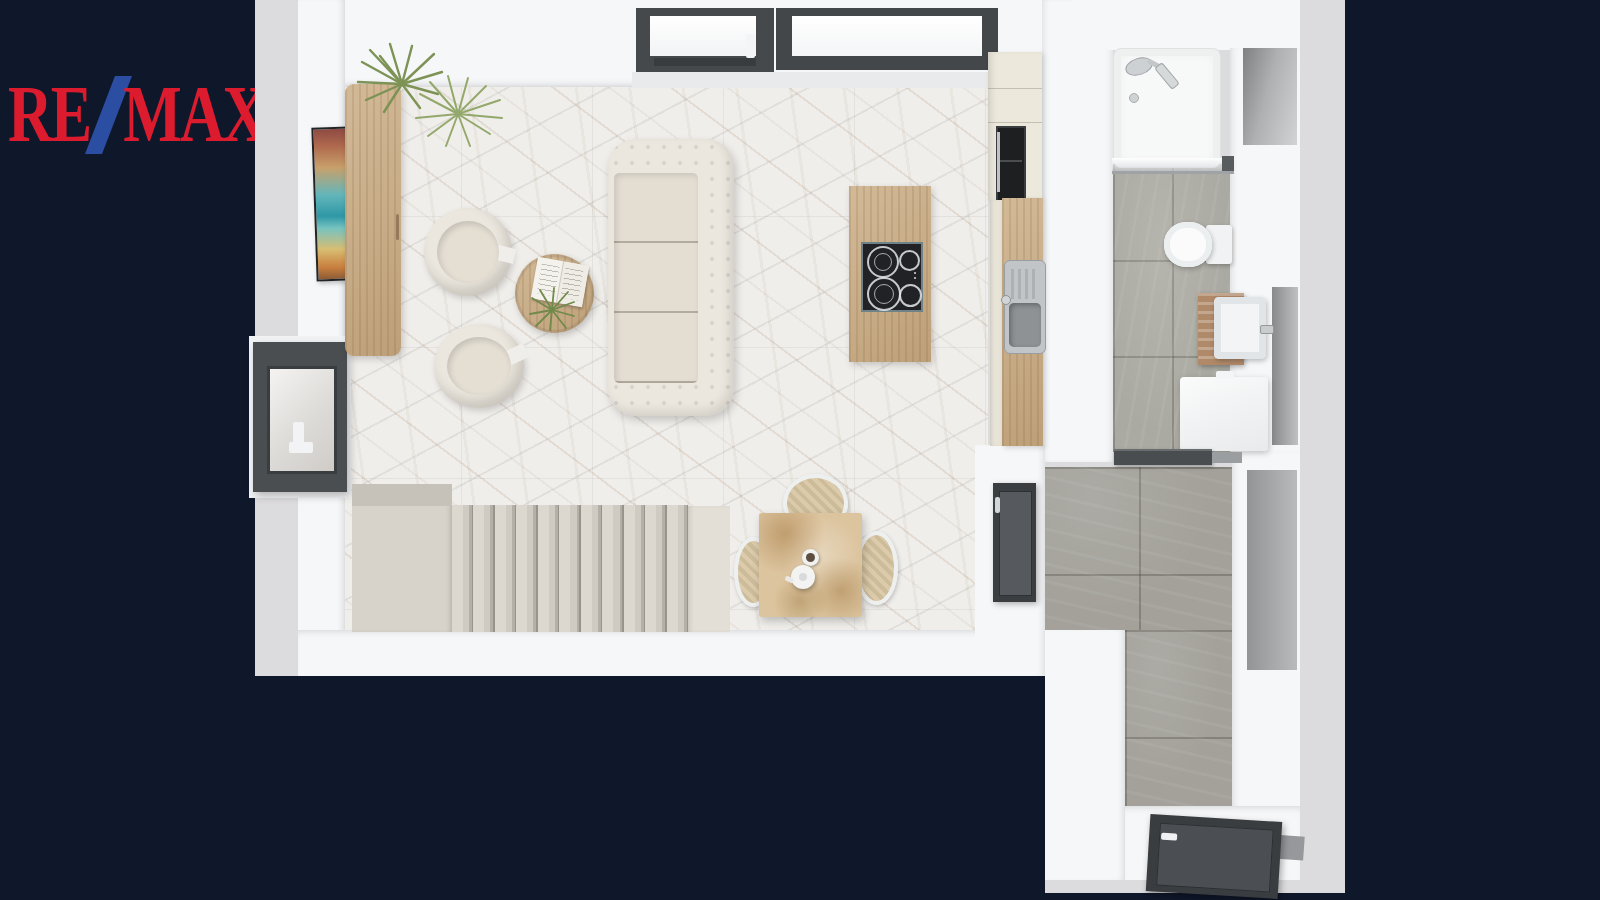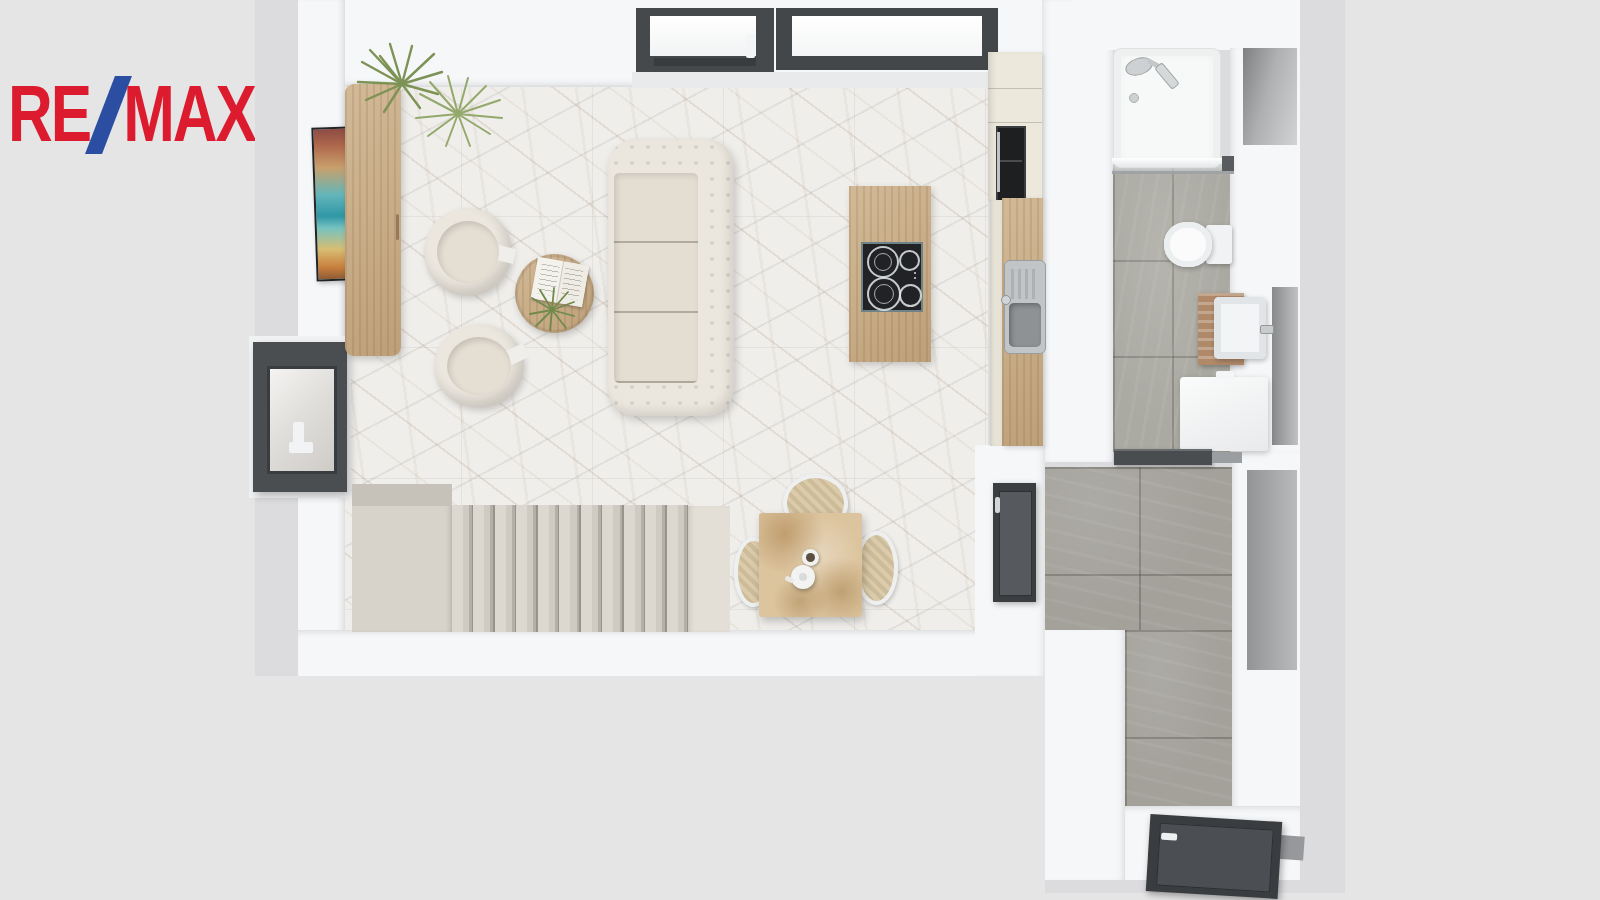--- a/index.html
+++ b/index.html
@@ -1,17 +1,17 @@
 <!DOCTYPE html>
 <html><head>
 <meta charset="utf-8">
 <style>
   html,body{margin:0;padding:0;background:#ffffff;}
-  #stage{position:relative;width:1600px;height:900px;background:#e5e5e5;overflow:hidden;
-         font-family:Liberation Sans, sans-serif;}
+  #stage{position:relative;width:1600px;height:900px;background:#0f172a;overflow:hidden;
+         font-family:Liberation Serif, serif;}
   .abs{position:absolute;}
 
   
   #logo{left:8px;top:70px;display:flex;align-items:flex-end;height:84px;}
   .logo-txt{font-weight:800;font-size:62px;line-height:1;letter-spacing:-2px;
             transform:scaleY(1.30);transform-origin:bottom;color:#DC1C2E;}
   .logo-slash{width:17px;height:78px;background:#2B4EA2;transform:skewX(-21deg);
               margin:0 6px 0 10px;}
 
   

